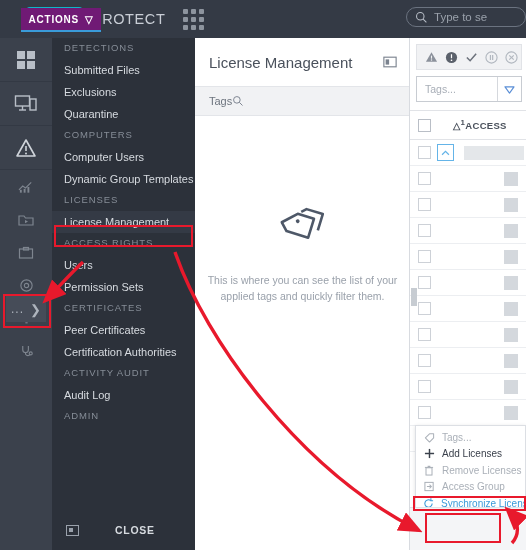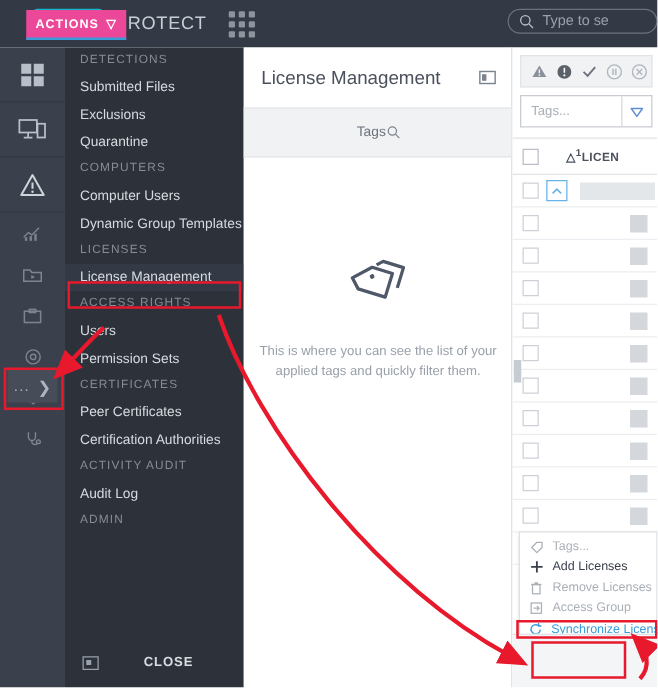--- a/index.html
+++ b/index.html
@@ -74,23 +74,23 @@
   
   #tags-panel {
     position: absolute; left: 195px; top: 38px; width: 215px; height: 512px;
     background: #ffffff; border-right: 1px solid #d8dbe0;
   }
   #tags-header { height: 48px; display: flex; align-items: center;
     padding: 0 12px 0 14px; justify-content: space-between; }
   #tags-title { font-size: 15px; color: #4a515c; }
   #collapse-icon { color: #7b838f; }
   #tags-search {
-    height: 40px; background: #f1f2f4; border-top: 1px solid #e3e5e9;
+    height: 30px; background: #f1f2f4; border-top: 1px solid #e3e5e9;
     border-bottom: 1px solid #e3e5e9;
-    display: flex; align-items: center; justify-content: center;
+    display: flex; align-items: center; justify-content: flex-start;
     padding: 0 12px 0 14px; }
   #tags-search .lbl { font-size: 11px; color: #6d747e; }
   #tags-empty { position: absolute; left: 0; top: 165px; width: 215px; text-align: center; }
   #tags-empty .msg { margin-top: 16px; font-size: 10.5px; color: #9aa1ab; line-height: 1.5;
     padding: 0 12px; }
 
   
   #list-panel { position: absolute; left: 410px; top: 38px; width: 116px; height: 512px;
     background: #ffffff; overflow: hidden; }
   #filter-bar { margin: 6px 4px 0 6px; height: 26px; background: #f1f2f4;
@@ -125,21 +125,21 @@
   .menu-item { display: flex; align-items: center; gap: 7px; height: 16.5px;
     padding-left: 7px; font-size: 10px; white-space: nowrap; }
   .menu-item.disabled { color: #aab0b8; }
   .menu-item.enabled { color: #3b414c; }
   .menu-item.link { color: #3a9bd9; }
   .menu-item .ico { width: 12px; display: flex; align-items: center; justify-content: center;
     font-size: 11px; }
   #actions-bar { position: absolute; left: 410px; top: 507px; width: 116px; height: 43px;
     background: #f4f5f7; border-top: 1px solid #e1e3e7; }
   #actions-btn { position: absolute; left: 21px; top: 8px; width: 80px; height: 24px;
-    background: #ec4899; border-bottom: 2px solid #3a9bd9; color: #ffffff; font-size: 10px;
+    background: #701a75; border-bottom: 2px solid #3a9bd9; color: #ffffff; font-size: 10px;
     font-weight: bold; letter-spacing: 0.8px; display: flex; align-items: center;
     justify-content: center; gap: 6px; cursor: pointer; }
 
   
   .redbox { position: absolute; border: 2px solid #e8192c; pointer-events: none; }
   #svg-arrows { position: absolute; left: 0; top: 0; width: 526px; height: 550px;
     pointer-events: none; }
 </style>
 </head>
 <body>
@@ -348,21 +348,21 @@
       <span class="caret-box">
         <svg width="11" height="9" viewBox="0 0 12 10">
           <polygon points="1,2 11,2 6,9" fill="none" stroke="#5b8fd6" stroke-width="1.3" stroke-linejoin="round"></polygon>
         </svg>
       </span>
     </div>
 
     <div id="col-header">
       <span class="hdr-chk"></span>
       <span class="hdr-label">
-        <span>△</span><sup>1</sup><span>LICEN</span>
+        <span>△</span><sup>1</sup><span>ACCESS</span>
       </span>
     </div>
 
     <div class="row">
       <span class="chk"></span>
       <span class="sel-ico">
         <svg width="9" height="6" viewBox="0 0 10 7">
           <polyline points="1,5.5 5,1.5 9,5.5" fill="none" stroke="#64b4e8" stroke-width="1.4"></polyline>
         </svg>
       </span>

